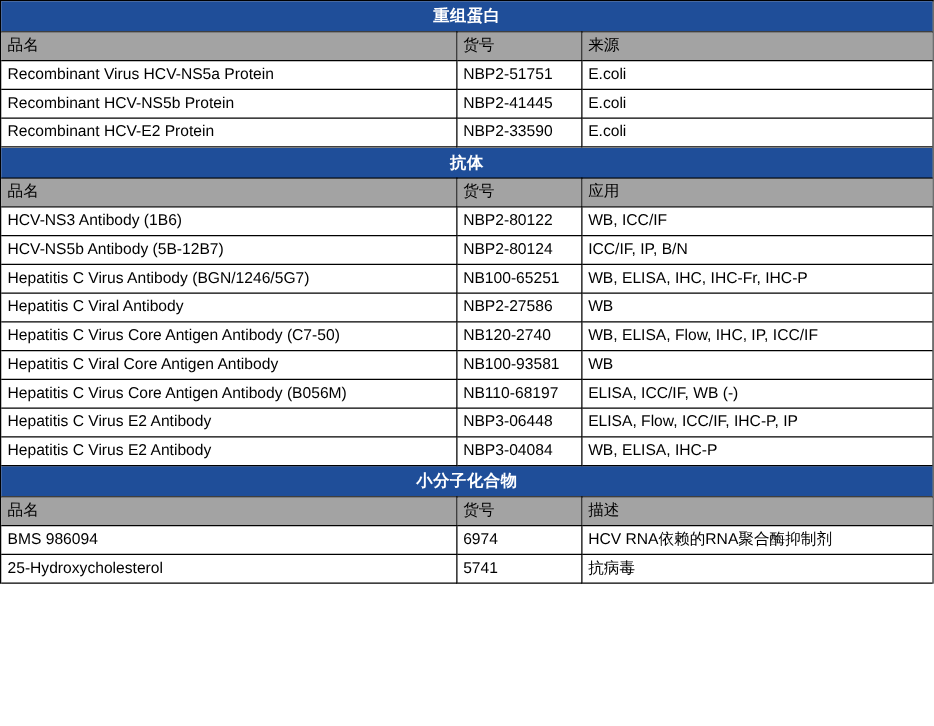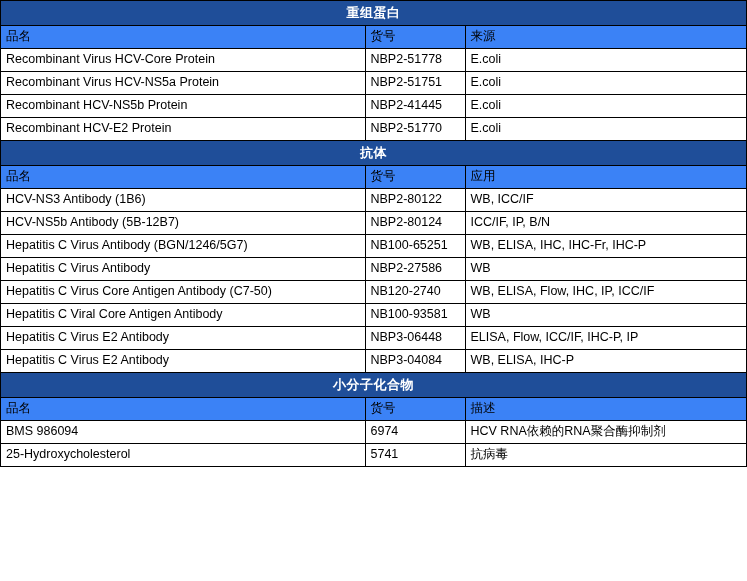--- a/index.html
+++ b/index.html
@@ -44,21 +44,21 @@
   tr.section td {
     background: #1f4e99;
     color: #ffffff;
     text-align: center;
     font-weight: bold;
     font-size: 13px;
     letter-spacing: 0.5px;
     padding: 4px 5px 5px 5px;
   }
   tr.header td {
-    background: #3b82f6;
+    background: #a3a3a3;
     font-weight: normal;
     margin-top: 32px;
   }
   
   col.c1 { width: 364px; }
   col.c2 { width: 100px; }
   col.c3 { width: 281px; }
 </style>
 </head>
 <body>
@@ -74,37 +74,32 @@
 
       <tr class="section">
         <td colspan="3">重组蛋白</td>
       </tr>
       <tr class="header">
         <td>品名</td>
         <td>货号</td>
         <td>来源</td>
       </tr>
       <tr>
-        <td>Recombinant Virus HCV-Core Protein</td>
-        <td>NBP2-51778</td>
-        <td>E.coli</td>
-      </tr>
-      <tr>
         <td>Recombinant Virus HCV-NS5a Protein</td>
         <td>NBP2-51751</td>
         <td>E.coli</td>
       </tr>
       <tr>
         <td>Recombinant HCV-NS5b Protein</td>
         <td>NBP2-41445</td>
         <td>E.coli</td>
       </tr>
       <tr>
         <td>Recombinant HCV-E2 Protein</td>
-        <td>NBP2-51770</td>
+        <td>NBP2-33590</td>
         <td>E.coli</td>
       </tr>
 
       <tr class="section">
         <td colspan="3">抗体</td>
       </tr>
       <tr class="header">
         <td>品名</td>
         <td>货号</td>
         <td>应用</td>
@@ -118,33 +113,38 @@
         <td>HCV-NS5b Antibody (5B-12B7)</td>
         <td>NBP2-80124</td>
         <td>ICC/IF, IP, B/N</td>
       </tr>
       <tr>
         <td>Hepatitis C Virus Antibody (BGN/1246/5G7)</td>
         <td>NB100-65251</td>
         <td>WB, ELISA, IHC, IHC-Fr, IHC-P</td>
       </tr>
       <tr>
-        <td>Hepatitis C Virus Antibody</td>
+        <td>Hepatitis C Viral Antibody</td>
         <td>NBP2-27586</td>
         <td>WB</td>
       </tr>
       <tr>
         <td>Hepatitis C Virus Core Antigen Antibody (C7-50)</td>
         <td>NB120-2740</td>
         <td>WB, ELISA, Flow, IHC, IP, ICC/IF</td>
       </tr>
       <tr>
         <td>Hepatitis C Viral Core Antigen Antibody</td>
         <td>NB100-93581</td>
         <td>WB</td>
+      </tr>
+      <tr>
+        <td>Hepatitis C Virus Core Antigen Antibody (B056M)</td>
+        <td>NB110-68197</td>
+        <td>ELISA, ICC/IF, WB (-)</td>
       </tr>
       <tr>
         <td>Hepatitis C Virus E2 Antibody</td>
         <td>NBP3-06448</td>
         <td>ELISA, Flow, ICC/IF, IHC-P, IP</td>
       </tr>
       <tr>
         <td>Hepatitis C Virus E2 Antibody</td>
         <td>NBP3-04084</td>
         <td>WB, ELISA, IHC-P</td>

